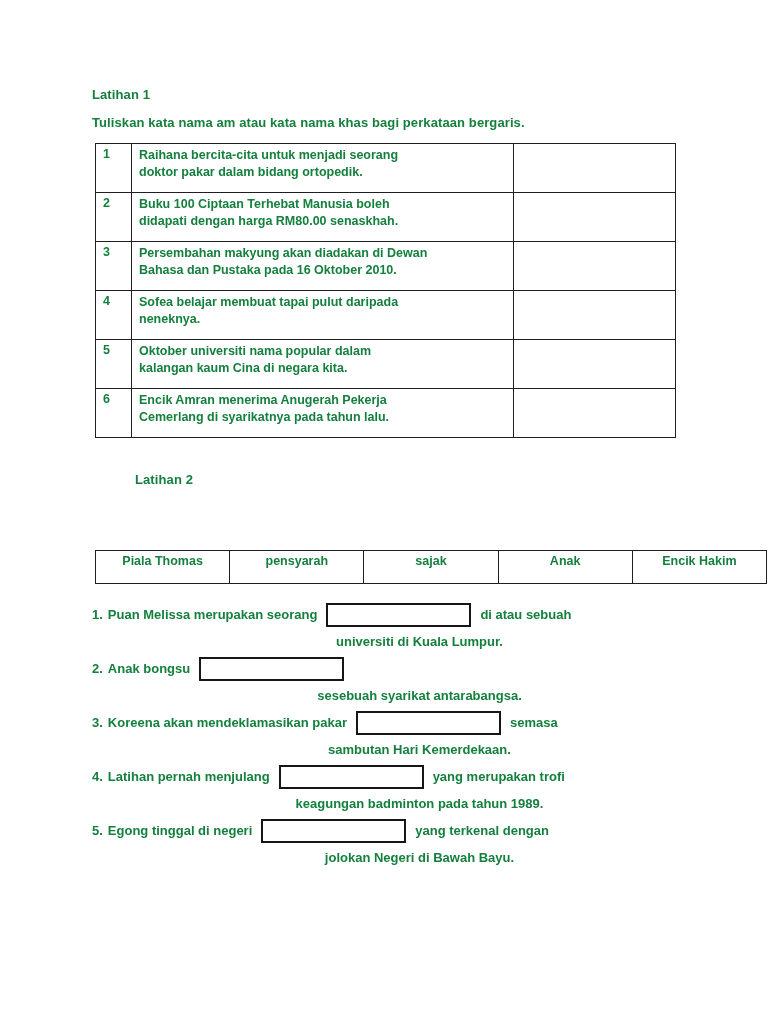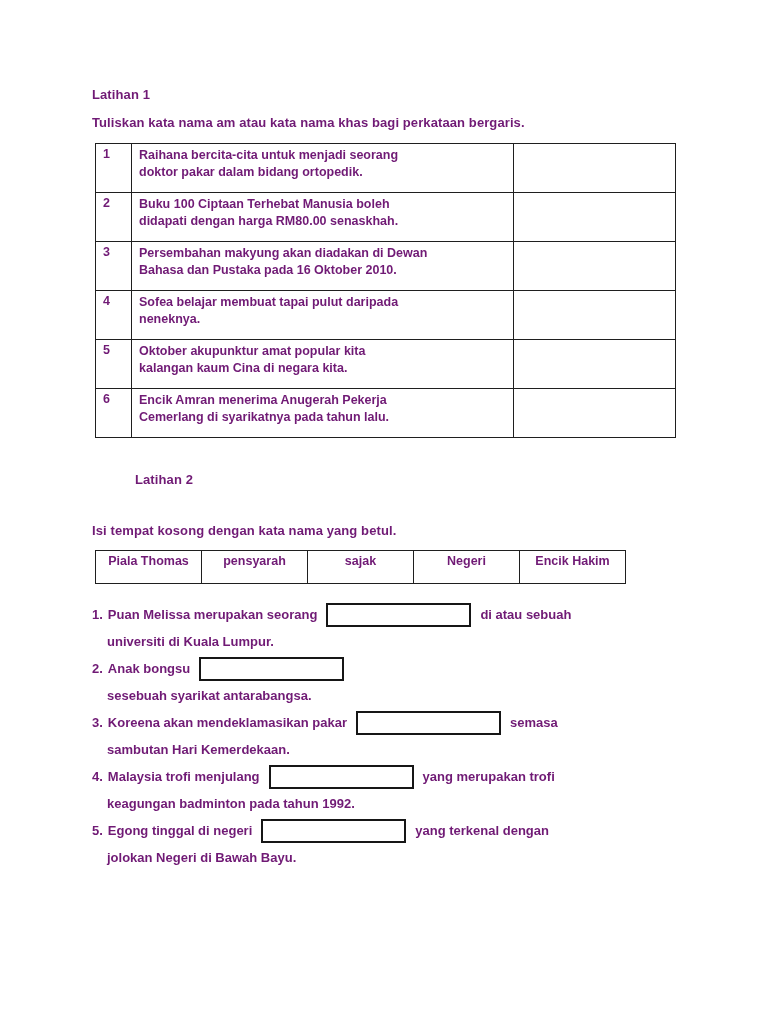--- a/index.html
+++ b/index.html
@@ -2,21 +2,21 @@
 <html><head>
 <meta charset="utf-8">
 <style>
   html,body{margin:0;padding:0;background:#ffffff;}
   .page{
     position:relative;
     width:768px;height:1024px;
     background:#ffffff;
     font-family:"Liberation Sans", sans-serif;
     font-weight:700;
-    color:#701a75;
+    color:#15803d;
     overflow:hidden;
   }
   .heading{position:absolute;font-size:13px;letter-spacing:.1px;}
   .instr{position:absolute;font-size:13px;letter-spacing:.1px;}
   .h1pos{top:87px;left:92px;}
   .i1pos{top:115px;left:92px;}
   .h2pos{top:472px;left:92px;padding-left:43px;}
   .i2pos{top:523px;left:92px;}
 
   table.t1{
@@ -30,42 +30,42 @@
     box-sizing:border-box;
     height:49px;
     padding:3px 6px 3px 7px;
   }
   td.num-cell{padding-left:8px;}
   .sent-line{line-height:16.5px;white-space:nowrap;}
   .ul{text-decoration-thickness:1.5px;text-underline-offset:2.5px;}
 
   table.wb{
     position:absolute;top:550px;left:95px;
-    width:531px;border-collapse:collapse;table-layout:fixed;
+    width:672px;border-collapse:collapse;table-layout:fixed;
     font-size:12.5px;text-align:center;
   }
   table.wb td{
     border:1.5px solid #1f1f1f;
     box-sizing:border-box;
     height:33px;
     vertical-align:top;
     padding-top:3px;
   }
 
   .questions{position:absolute;top:601px;left:92px;width:640px;font-size:13px;}
   .q-line{height:27px;display:flex;align-items:center;white-space:pre;}
   .q-num{margin-right:5px;}
   .blank-box{
     display:block;flex:none;
     width:141px;height:20px;
     border:2px solid #161616;
     margin:0 9px;
     background:#ffffff;
   }
-  .q-cont{height:27px;line-height:27px;padding-left:15px;white-space:pre;}
+  .q-cont{height:27px;line-height:27px;padding-left:15px;white-space:pre;text-align:center;}
 </style>
 </head>
 <body>
 
 <div class="page">
 
   <div class="heading h1pos">Latihan 1</div>
   <div class="instr i1pos">Tuliskan kata nama am atau kata nama khas bagi perkataan bergaris.</div>
 
   <table class="t1">
@@ -103,67 +103,66 @@
           <td class="num-cell">4</td>
           <td class="sentence-cell">
             <div class="sent-line"><span>Sofea belajar membuat </span><span class="ul">tapai pulut</span><span> daripada</span></div>
             <div class="sent-line"><span>neneknya.</span></div>
           </td>
           <td class="answer-cell"></td>
         </tr>
         <tr>
           <td class="num-cell">5</td>
           <td class="sentence-cell">
-            <div class="sent-line"><span>Oktober </span><span class="ul">akupunktur</span><span> amat popular kita</span></div>
+            <div class="sent-line"><span>Oktober </span><span class="ul">universiti</span><span> nama popular dalam</span></div>
             <div class="sent-line"><span>kalangan kaum Cina di negara kita.</span></div>
           </td>
           <td class="answer-cell"></td>
         </tr>
         <tr>
           <td class="num-cell">6</td>
           <td class="sentence-cell">
             <div class="sent-line"><span>Encik Amran menerima </span><span class="ul">Anugerah Pekerja</span></div>
             <div class="sent-line"><span class="ul">Cemerlang</span><span> di syarikatnya pada tahun lalu.</span></div>
           </td>
           <td class="answer-cell"></td>
         </tr>
       </tbody>
   </table>
 
   <div class="heading h2pos">Latihan 2</div>
-  <div class="instr i2pos">Isi tempat kosong dengan kata nama yang betul.</div>
 
   <table class="wb">
     <tbody>
         <tr>
           <td>Piala Thomas</td>
           <td>pensyarah</td>
           <td>sajak</td>
-          <td>Negeri</td>
+          <td>Anak</td>
           <td>Encik Hakim</td>
         </tr>
       </tbody>
   </table>
 
   <div class="questions">
       <div class="q">
         <div class="q-line"><span class="q-num">1.</span><span>Puan Melissa merupakan seorang</span><span class="blank-box"></span><span>di atau sebuah</span></div>
         <div class="q-cont">universiti di Kuala Lumpur.</div>
       </div>
       <div class="q">
         <div class="q-line"><span class="q-num">2.</span><span>Anak bongsu</span><span class="blank-box"></span></div>
         <div class="q-cont">sesebuah syarikat antarabangsa.</div>
       </div>
       <div class="q">
         <div class="q-line"><span class="q-num">3.</span><span>Koreena akan mendeklamasikan pakar</span><span class="blank-box"></span><span>semasa</span></div>
         <div class="q-cont">sambutan Hari Kemerdekaan.</div>
       </div>
       <div class="q">
-        <div class="q-line"><span class="q-num">4.</span><span>Malaysia trofi menjulang</span><span class="blank-box"></span><span>yang merupakan trofi</span></div>
-        <div class="q-cont">keagungan badminton pada tahun 1992.</div>
+        <div class="q-line"><span class="q-num">4.</span><span>Latihan pernah menjulang</span><span class="blank-box"></span><span>yang merupakan trofi</span></div>
+        <div class="q-cont">keagungan badminton pada tahun 1989.</div>
       </div>
       <div class="q">
         <div class="q-line"><span class="q-num">5.</span><span>Egong tinggal di negeri</span><span class="blank-box"></span><span>yang terkenal dengan</span></div>
         <div class="q-cont">jolokan Negeri di Bawah Bayu.</div>
       </div>
     </div>
 
 </div>
 
 </body></html>

